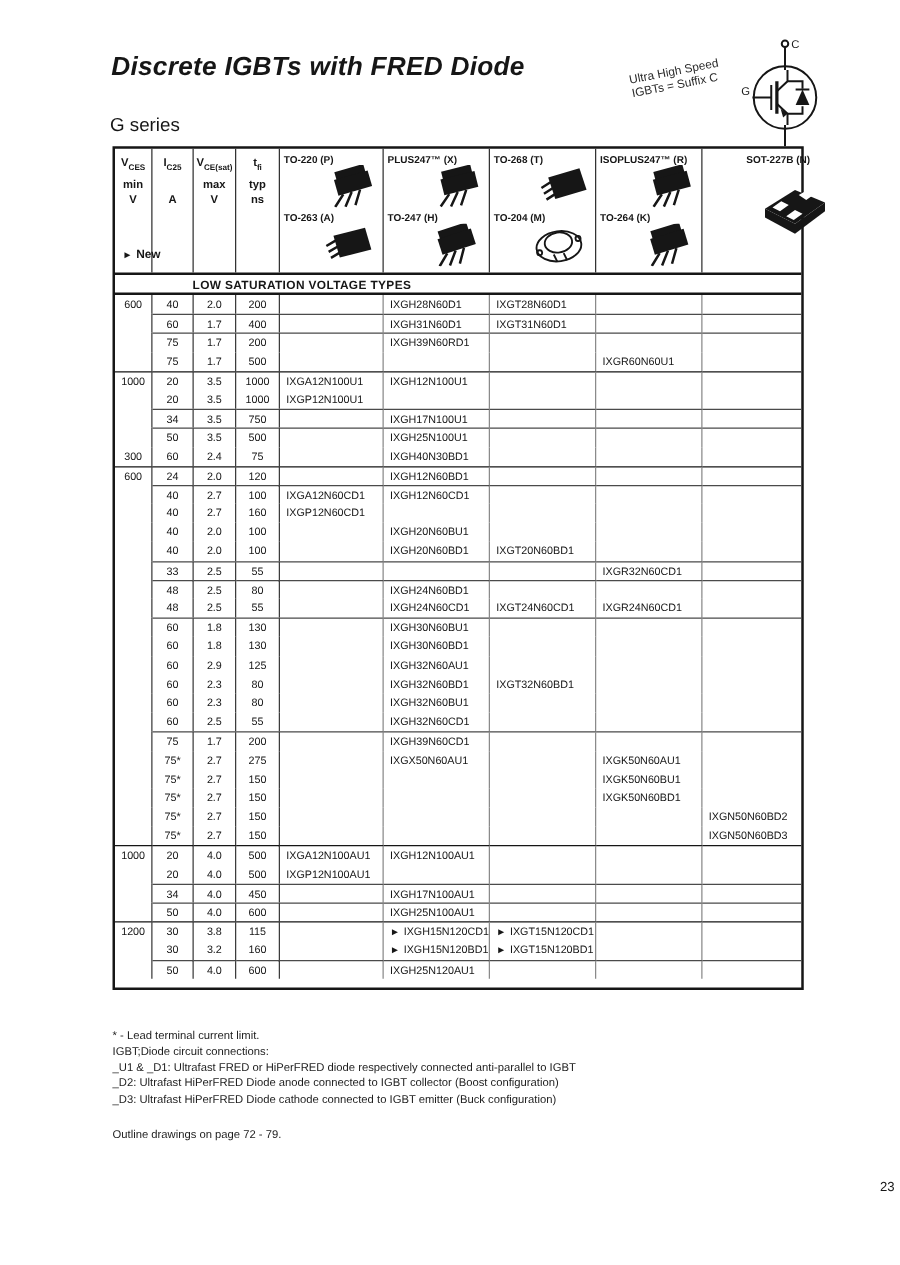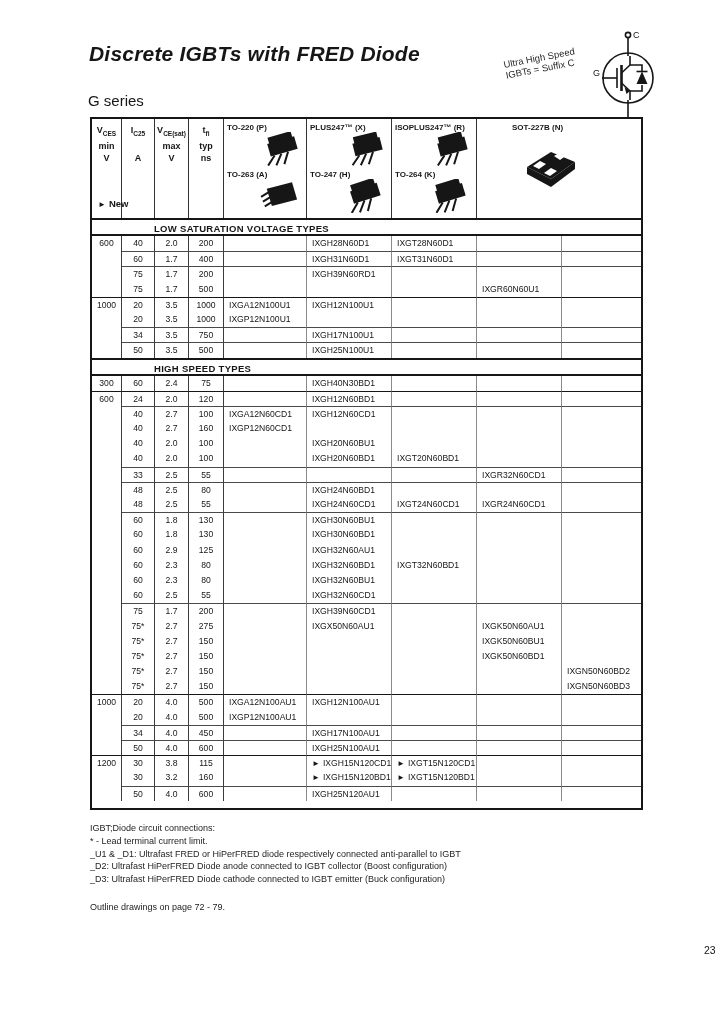--- a/index.html
+++ b/index.html
@@ -145,20 +145,39 @@
             <div class="pkg-label pkg-bot-label">TO-247 (H)</div>
             <span class="pkg-icon pkg-bot-icon"><svg width="46" height="34" viewBox="0 0 46 34">
                 <g transform="rotate(-18 23 17)">
                   <rect x="15" y="3" width="24" height="7" fill="#161616"></rect>
                   <rect x="13" y="9" width="28" height="13" fill="#161616"></rect>
                   <path d="M17 22 l-9 8 M24 22 l-8 10 M31 22 l-7 11" stroke="#161616" stroke-width="2" fill="none"></path>
                 </g>
               </svg></span>
           </div>
           <div class="th">
+            <div class="pkg-label pkg-top-label">TO-268 (T)</div>
+            <span class="pkg-icon pkg-top-icon"><svg width="46" height="32" viewBox="0 0 46 32">
+                <g transform="rotate(-12 23 16)">
+                  <polygon points="14,8 40,6 42,24 16,26" fill="#161616"></polygon>
+                  <path d="M15 12 l-8 3 M16 17 l-8 3 M17 22 l-8 3" stroke="#161616" stroke-width="2" fill="none"></path>
+                </g>
+              </svg></span>
+            <div class="pkg-label pkg-bot-label">TO-204 (M)</div>
+            <span class="pkg-icon pkg-bot-icon"><svg width="46" height="34" viewBox="0 0 46 34">
+                <g transform="rotate(-8 23 17)" fill="none" stroke="#161616" stroke-width="1.5">
+                  <ellipse cx="23" cy="18" rx="18" ry="12"></ellipse>
+                  <ellipse cx="23" cy="15" rx="11" ry="8"></ellipse>
+                  <circle cx="7" cy="21" r="2"></circle>
+                  <circle cx="39" cy="14" r="2"></circle>
+                  <path d="M18 24 l2 6 M26 24 l2 6" stroke-width="1.5"></path>
+                </g>
+              </svg></span>
+          </div>
+          <div class="th">
             <div class="pkg-label pkg-top-label">ISOPLUS247™ (R)</div>
             <span class="pkg-icon pkg-top-icon"><svg width="46" height="34" viewBox="0 0 46 34">
                 <g transform="rotate(-15 23 17)">
                   <rect x="15" y="3" width="24" height="7" fill="#161616"></rect>
                   <rect x="13" y="9" width="28" height="13" fill="#161616"></rect>
                   <path d="M17 22 l-9 8 M24 22 l-8 10 M31 22 l-7 11" stroke="#161616" stroke-width="2" fill="none"></path>
                 </g>
               </svg></span>
             <div class="pkg-label pkg-bot-label">TO-264 (K)</div>
             <span class="pkg-icon pkg-bot-icon"><svg width="46" height="34" viewBox="0 0 46 34">
@@ -268,21 +287,20 @@
           <div class="c param vcol"></div>
           <div class="c param">50</div>
           <div class="c param">3.5</div>
           <div class="c param">500</div>
           <div class="c part"></div>
           <div class="c part"><span>IXGH25N100U1</span></div>
           <div class="c part"></div>
           <div class="c part"></div>
           <div class="c part"></div>
         </div>
-        <div class="section-band">HIGH SPEED TYPES</div>
         <div class="grid-row row">
           <div class="c param vcol">300</div>
           <div class="c param">60</div>
           <div class="c param">2.4</div>
           <div class="c param">75</div>
           <div class="c part"></div>
           <div class="c part"><span>IXGH40N30BD1</span></div>
           <div class="c part"></div>
           <div class="c part"></div>
           <div class="c part"></div>
@@ -581,22 +599,22 @@
           <div class="c part"></div>
           <div class="c part"><span>IXGH25N120AU1</span></div>
           <div class="c part"></div>
           <div class="c part"></div>
           <div class="c part"></div>
         </div>
       </div>
   </div>
 
   <div class="footnotes">
+      <div>* - Lead terminal current limit.</div>
       <div>IGBT;Diode circuit connections:</div>
-      <div>* - Lead terminal current limit.</div>
       <div>_U1 &amp; _D1: Ultrafast FRED or HiPerFRED diode respectively connected anti-parallel to IGBT</div>
       <div>_D2: Ultrafast HiPerFRED Diode anode connected to IGBT collector (Boost configuration)</div>
       <div>_D3: Ultrafast HiPerFRED Diode cathode connected to IGBT emitter (Buck configuration)</div>
     </div>
   <div class="outline-note">Outline drawings on page 72 - 79.</div>
   <div class="page-number">23</div>
 
 </div>
 
 </body></html>

